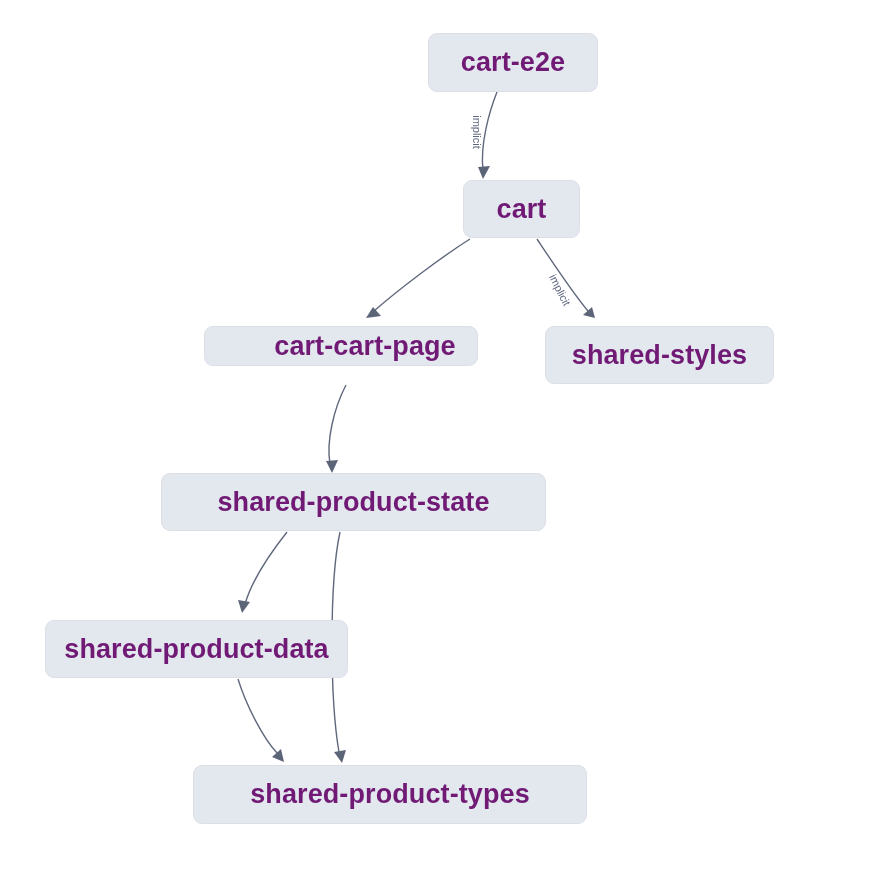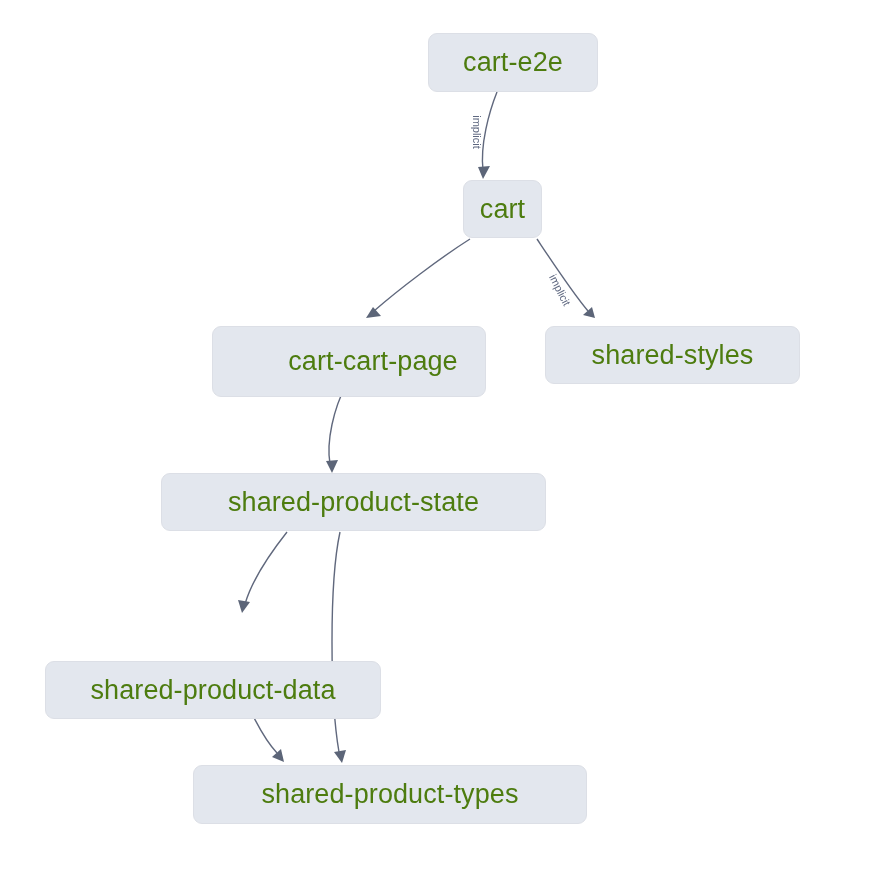--- a/index.html
+++ b/index.html
@@ -46,24 +46,24 @@
     letter-spacing: 0px;
     transform-origin: center center;
     pointer-events: none;
   }
   .node {
     position: absolute;
     box-sizing: border-box;
     background: #e3e7ee;
     border: 1px solid #dcdfe6;
     border-radius: 9px;
-    color: #4d7c0f;
+    color: #701a75;
     font-family: "Liberation Sans", sans-serif;
     font-size: 27px;
-    font-weight: 400;
+    font-weight: 700;
     display: flex;
     align-items: center;
     justify-content: center;
     letter-spacing: 0.1px;
     line-height: 1;
   }
   .node-label {
     display: block;
   }
 </style>
@@ -114,37 +114,37 @@
     <span>implicit</span>
   </div>
   <div class="edge-label" style="left:560px; top:290px; transform: translate(-50%,-50%) rotate(63deg);">
     <span>implicit</span>
   </div>
 
   <div class="node" style="left:428px; top:33px; width:170px; height:59px;">
     <span class="node-label">cart-e2e</span>
   </div>
 
-  <div class="node" style="left:463px; top:180px; width:79px; height:58px;">
+  <div class="node" style="left:463px; top:180px; width:117px; height:58px;">
     <span class="node-label">cart</span>
   </div>
 
-  <div class="node" style="left:212px; top:326px; width:274px; height:71px;padding-left:48px;">
+  <div class="node" style="left:204px; top:326px; width:274px; height:40px;padding-left:48px;">
     <span class="node-label">cart-cart-page</span>
   </div>
 
-  <div class="node" style="left:545px; top:326px; width:255px; height:58px;">
+  <div class="node" style="left:545px; top:326px; width:229px; height:58px;">
     <span class="node-label">shared-styles</span>
   </div>
 
   <div class="node" style="left:161px; top:473px; width:385px; height:58px;text-align:right;">
     <span class="node-label">shared-product-state</span>
   </div>
 
-  <div class="node" style="left:45px; top:620px; width:336px; height:58px;margin-top:41px;">
+  <div class="node" style="left:45px; top:620px; width:303px; height:58px;">
     <span class="node-label">shared-product-data</span>
   </div>
 
   <div class="node" style="left:157px; top:765px; width:394px; height:59px;margin-left:36px;">
     <span class="node-label">shared-product-types</span>
   </div>
 
 </div>
 
 </body></html>

